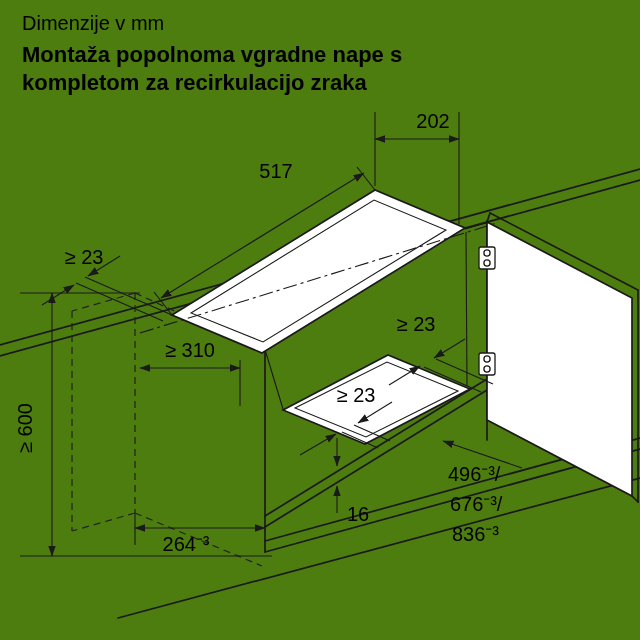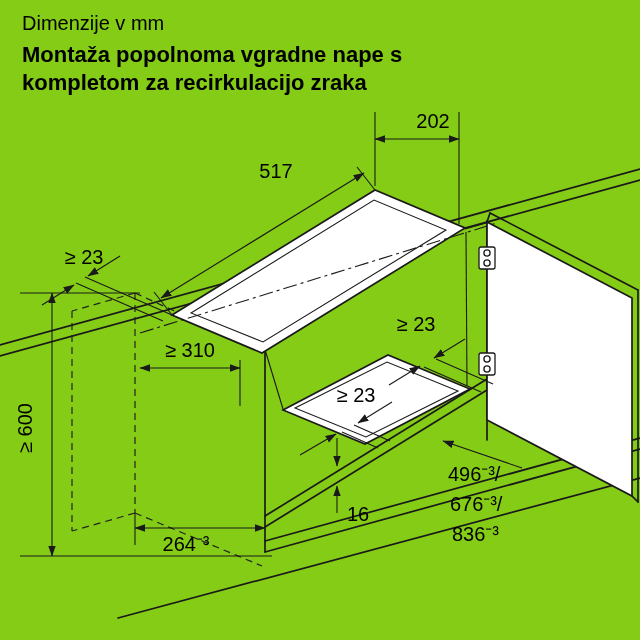--- a/index.html
+++ b/index.html
@@ -1,16 +1,16 @@
 <!DOCTYPE html>
 <html><head>
 <meta charset="utf-8">
 <style>
   html,body{margin:0;padding:0;background:#ffffff;}
-  #stage{position:relative;width:640px;height:640px;background:#84cc16;overflow:hidden;
+  #stage{position:relative;width:640px;height:640px;background:#4d7c0f;overflow:hidden;
          font-family:"Liberation Sans",sans-serif;}
   svg{display:block;}
   .t1{font-size:20px;font-weight:400;fill:#000;}
   .t2{font-size:22px;font-weight:700;fill:#000;}
   .dim{font-size:20px;font-weight:400;fill:#000;}
   .main{stroke:#1a1a1a;stroke-width:1.7;fill:none;stroke-linecap:round;}
   .thin{stroke:#1a1a1a;stroke-width:1.1;fill:none;}
   .dash{stroke:#222;stroke-width:1.2;fill:none;stroke-dasharray:7 5;}
   .dashdot{stroke:#1a1a1a;stroke-width:1.1;fill:none;stroke-dasharray:14 4 3 4;}
   .facefill{fill:#ffffff;stroke:#1a1a1a;stroke-width:1.7;}

